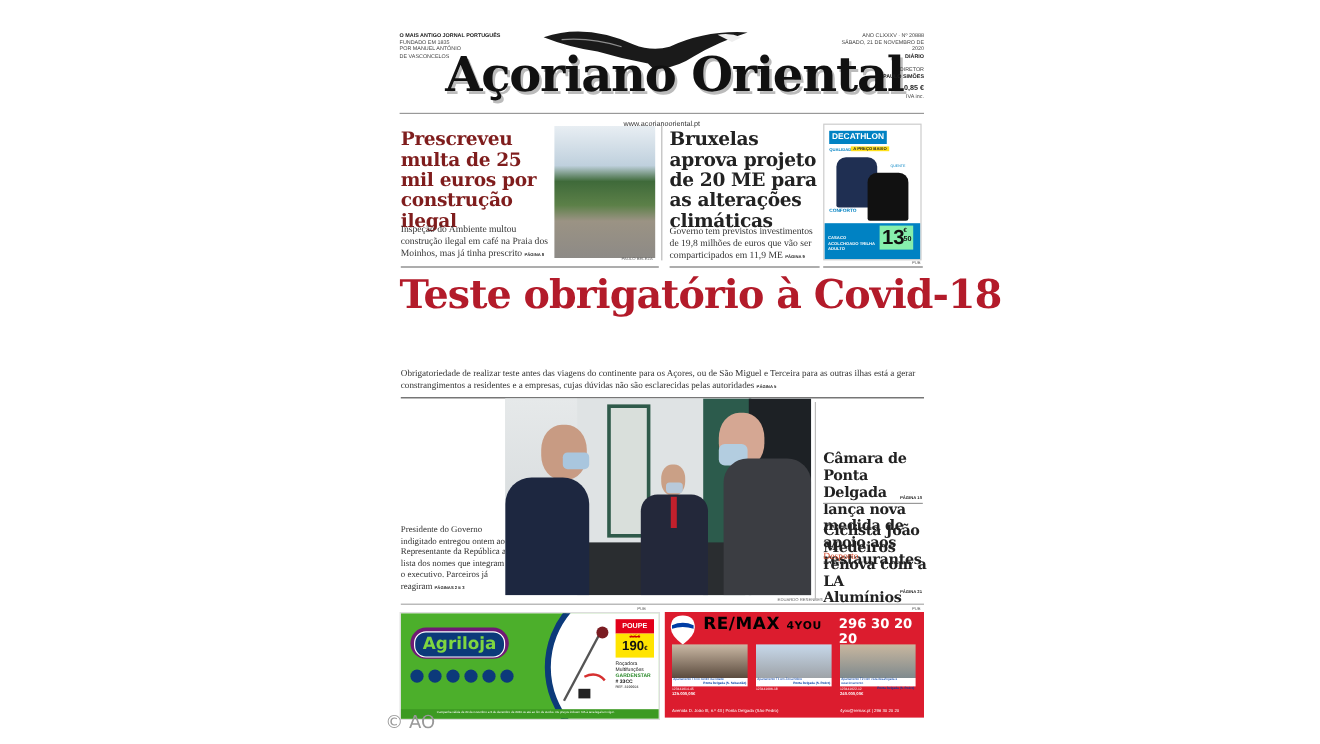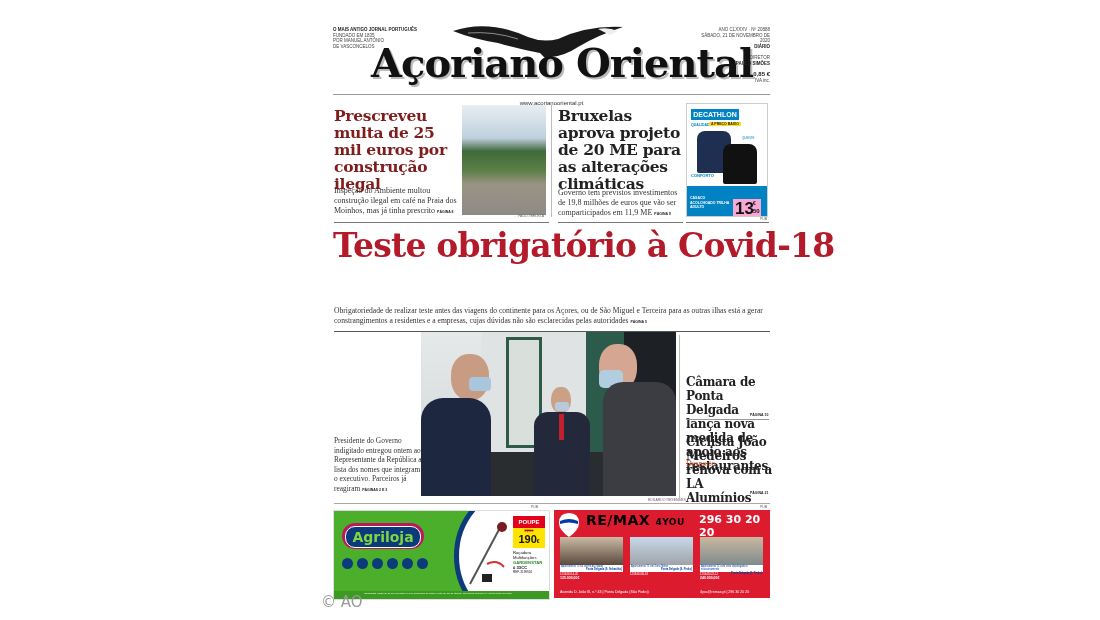--- a/index.html
+++ b/index.html
@@ -78,21 +78,21 @@
   <div class="abs" style="left:373px;top:93px;width:80px;height:112px;border:1px solid #ccc;background:#fff;overflow:hidden;">
     <div class="abs" style="left:4px;top:5px;width:48px;height:11px;background:#0082c3;color:#fff;font-family:'Liberation Sans',sans-serif;font-weight:bold;font-size:7px;line-height:11px;text-align:center;">DECATHLON</div>
     <div class="abs" style="left:4px;top:19px;font-family:'Liberation Sans',sans-serif;font-size:3.5px;color:#0082c3;font-weight:bold;">QUALIDADE</div>
     <div class="abs" style="left:22px;top:18px;background:#ffe01b;font-family:'Liberation Sans',sans-serif;font-size:3.5px;font-weight:bold;padding:0 2px;">A PREÇO BAIXO</div>
     <div class="abs" style="left:55px;top:32px;font-family:'Liberation Sans',sans-serif;font-size:3px;color:#0082c3;">QUENTE</div>
     <div class="abs" style="left:10px;top:27px;width:34px;height:42px;background:#1f2f52;border-radius:8px 8px 2px 2px;"></div>
     <div class="abs" style="left:36px;top:40px;width:34px;height:40px;background:#111;border-radius:8px 8px 2px 2px;"></div>
     <div class="abs" style="left:4px;top:69px;font-family:'Liberation Sans',sans-serif;font-size:4px;color:#0082c3;font-weight:bold;">CONFORTO</div>
     <div class="abs" style="left:0;top:82px;width:80px;height:30px;background:#0082c3;">
       <div class="abs" style="left:3px;top:10px;width:40px;color:#fff;font-family:'Liberation Sans',sans-serif;font-size:3.5px;line-height:4.5px;font-weight:bold;">CASACO ACOLCHOADO TRILHA ADULTO</div>
-      <div class="abs" style="left:46px;top:13px;width:28px;height:20px;background:#f9a8d4;">
+      <div class="abs" style="left:46px;top:2px;width:28px;height:20px;background:#86efac;">
         <span class="abs" style="left:2px;top:0;font-family:'Liberation Sans',sans-serif;font-weight:bold;font-size:17px;line-height:20px;color:#111;">13</span>
         <span class="abs" style="left:20px;top:1px;font-family:'Liberation Sans',sans-serif;font-weight:bold;font-size:5px;color:#111;">€</span>
         <span class="abs" style="left:20px;top:9px;font-family:'Liberation Sans',sans-serif;font-weight:bold;font-size:6px;color:#111;">50</span>
       </div>
     </div>
   </div>
   <div class="abs photo-caption" style="left:447px;top:207px;">PUB</div>
 
   <div class="abs rule" style="left:21px;top:212px;width:215px;"></div>
   <div class="abs rule" style="left:245px;top:212px;width:125px;"></div>
@@ -141,21 +141,21 @@
   <div class="abs" style="left:373px;top:413px;font-family:'Liberation Serif',serif;font-size:8px;color:#d2482a;margin-top:36px;">Desporto</div>
   <div class="abs small-head" style="left:373px;top:425px;width:86px;">Ciclista João Medeiros renova com a LA Alumínios</div>
   <div class="abs pg" style="left:437px;top:481px;">PÁGINA 21</div>
 
   <div class="abs rule" style="left:21px;top:493px;width:436px;background:#aaa;"></div>
 
   <div class="abs photo-caption" style="left:218px;top:495px;">PUB</div>
   <div class="abs" style="left:20px;top:500px;width:215px;height:88px;background:#fff;border:1px solid #ddd;overflow:hidden;">
     <div class="abs" style="left:0;top:0;width:215px;height:88px;background:#4caf2b;"></div>
     <div class="abs" style="left:120px;top:-30px;width:140px;height:140px;border-radius:50%;background:#fff;border:5px solid #0c3a7a;"></div>
-    <div class="abs" style="left:8px;top:12px;width:82px;height:26px;background:#be185d;border-radius:13px;">
+    <div class="abs" style="left:8px;top:12px;width:82px;height:26px;background:#701a75;border-radius:13px;">
       <div style="margin:3px;height:20px;border-radius:10px;background:#0c3a7a;border:1.5px solid #fff;color:#7fd640;font-family:'DejaVu Sans',sans-serif;font-weight:bold;font-size:14px;line-height:20px;text-align:center;">Agriloja</div>
     </div>
     <div class="abs" style="left:8px;top:47px;display:flex;gap:4px;">
       <span style="width:11px;height:11px;border-radius:50%;background:#0c3a7a;display:block;"></span>
       <span style="width:11px;height:11px;border-radius:50%;background:#0c3a7a;display:block;"></span>
       <span style="width:11px;height:11px;border-radius:50%;background:#0c3a7a;display:block;"></span>
       <span style="width:11px;height:11px;border-radius:50%;background:#0c3a7a;display:block;"></span>
       <span style="width:11px;height:11px;border-radius:50%;background:#0c3a7a;display:block;"></span>
       <span style="width:11px;height:11px;border-radius:50%;background:#0c3a7a;display:block;"></span>
     </div>

